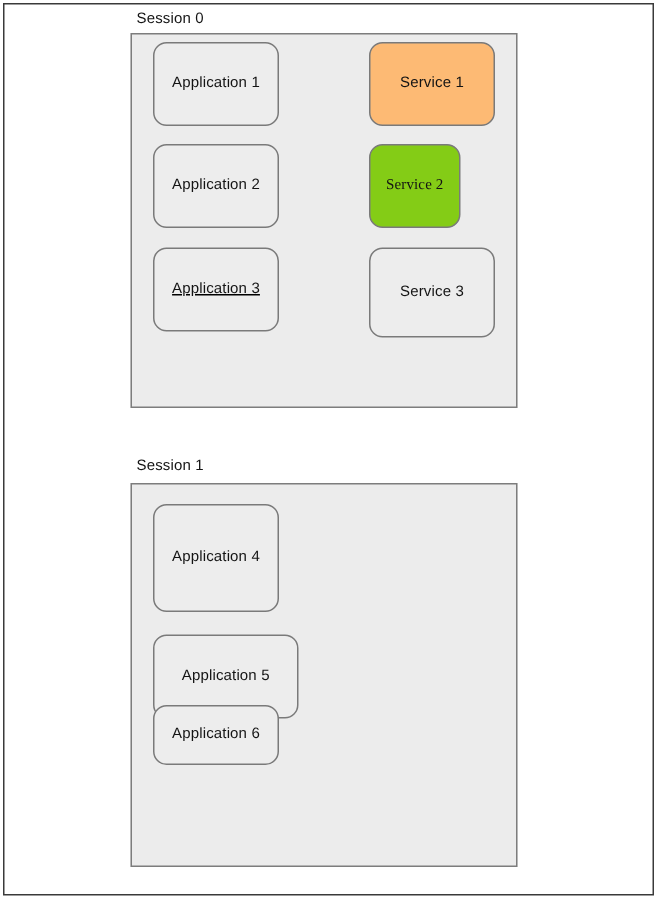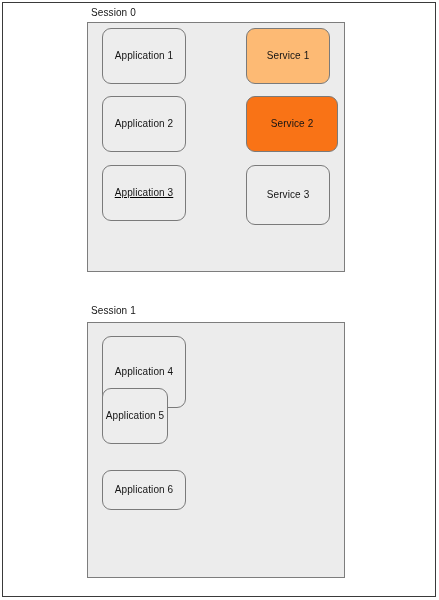--- a/index.html
+++ b/index.html
@@ -86,34 +86,34 @@
         </div>
         <div class="node" style="left: 102px; top: 96px; width: 84px; height: 56px; background: rgb(237, 237, 237); border-color: rgb(122, 122, 122);">
           <span class="node-label" style="color: rgb(20, 20, 20);">Application 2</span>
         </div>
         <div class="node" style="left: 102px; top: 165px; width: 84px; height: 56px; background: rgb(237, 237, 237); border-color: rgb(122, 122, 122); text-decoration: underline;">
           <span class="node-label" style="color: rgb(20, 20, 20);">Application 3</span>
         </div>
         <div class="node" style="left: 246px; top: 28px; width: 84px; height: 56px; background: #fdba74; border-color: rgb(122, 122, 122);">
           <span class="node-label" style="color: rgb(20, 20, 20);">Service 1</span>
         </div>
-        <div class="node" style="left: 246px; top: 96px; width: 92px; height: 56px; background: #f97316; border-color: rgb(122, 122, 122);">
+        <div class="node" style="left: 246px; top: 96px; width: 61px; height: 56px; background: #84cc16; border-color: rgb(122, 122, 122); font-family: Liberation Serif, serif;">
           <span class="node-label" style="color: rgb(20, 20, 20);">Service 2</span>
         </div>
         <div class="node" style="left: 246px; top: 165px; width: 84px; height: 60px; background: rgb(237, 237, 237); border-color: rgb(122, 122, 122);">
           <span class="node-label" style="color: rgb(20, 20, 20);">Service 3</span>
         </div>
       </div>
       <div class="session-group">
         <div class="session-label" style="left: 91px; top: 306px; color: rgb(20, 20, 20);">Session 1</div>
         <div class="session-box" style="left: 87px; top: 322px; width: 258px; height: 256px; background: rgb(236, 236, 236); border-color: rgb(125, 125, 125);"></div>
         <div class="node" style="left: 102px; top: 336px; width: 84px; height: 72px; background: rgb(237, 237, 237); border-color: rgb(122, 122, 122);">
           <span class="node-label" style="color: rgb(20, 20, 20);">Application 4</span>
         </div>
-        <div class="node" style="left: 102px; top: 388px; width: 66px; height: 56px; background: rgb(237, 237, 237); border-color: rgb(122, 122, 122);">
+        <div class="node" style="left: 102px; top: 423px; width: 97px; height: 56px; background: rgb(237, 237, 237); border-color: rgb(122, 122, 122);">
           <span class="node-label" style="color: rgb(20, 20, 20);">Application 5</span>
         </div>
         <div class="node" style="left: 102px; top: 470px; width: 84px; height: 40px; background: rgb(237, 237, 237); border-color: rgb(122, 122, 122);">
           <span class="node-label" style="color: rgb(20, 20, 20);">Application 6</span>
         </div>
       </div>
     </div>
 </div>
 
 </body></html>

